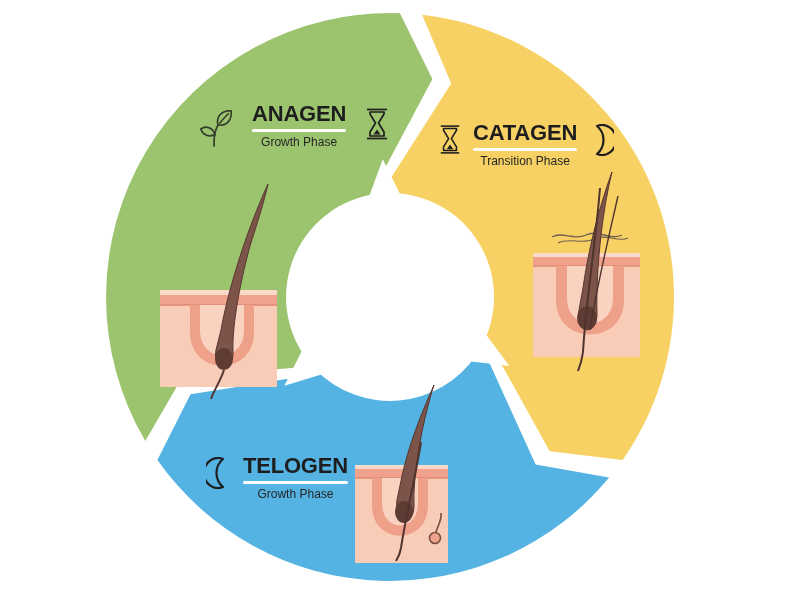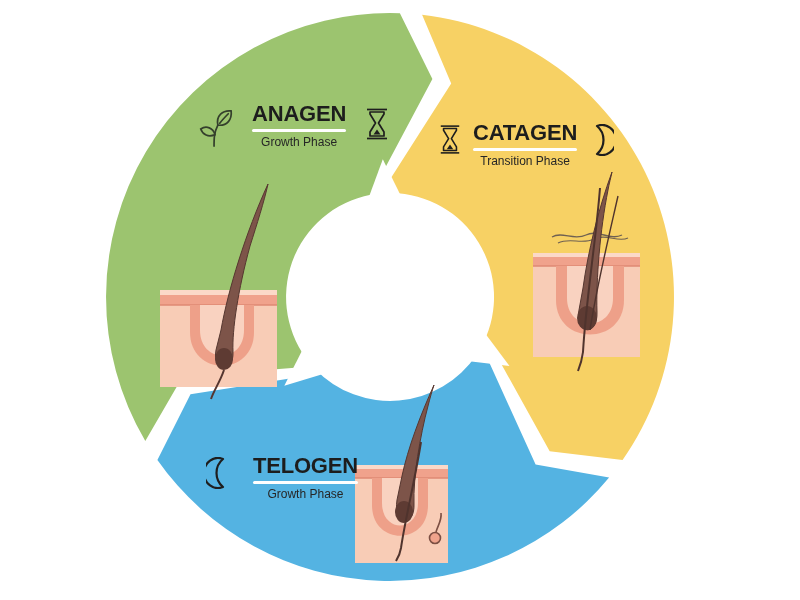--- a/index.html
+++ b/index.html
@@ -111,21 +111,21 @@
     <div class="pl-text">
       <div class="pl-title">CATAGEN</div>
       <div class="pl-underline"></div>
       <div class="pl-sub">Transition Phase</div>
     </div>
     <svg class="icon" width="26" height="32" viewBox="0 0 26 32" style="margin-top:2px">
       <path d="M9,2 A14,15 0 1 1 9,30 A17.5,18 0 0 0 9,2 Z" fill="none" stroke="#1e1e1e" stroke-width="2.2" stroke-linejoin="round"></path>
     </svg>
   </div>
 
-  <div class="phase-label" style="left:206px;top:455px;gap:21px;">
+  <div class="phase-label" style="left:206px;top:455px;gap:11px;">
     <svg class="icon" width="26" height="32" viewBox="0 0 26 32" style="margin-top:2px;transform:scaleX(-1);">
       <path d="M9,2 A14,15 0 1 1 9,30 A17.5,18 0 0 0 9,2 Z" fill="none" stroke="#1e1e1e" stroke-width="2.2" stroke-linejoin="round"></path>
     </svg>
     <div class="pl-text">
       <div class="pl-title">TELOGEN</div>
       <div class="pl-underline"></div>
       <div class="pl-sub">Growth Phase</div>
     </div>
   </div>
 

